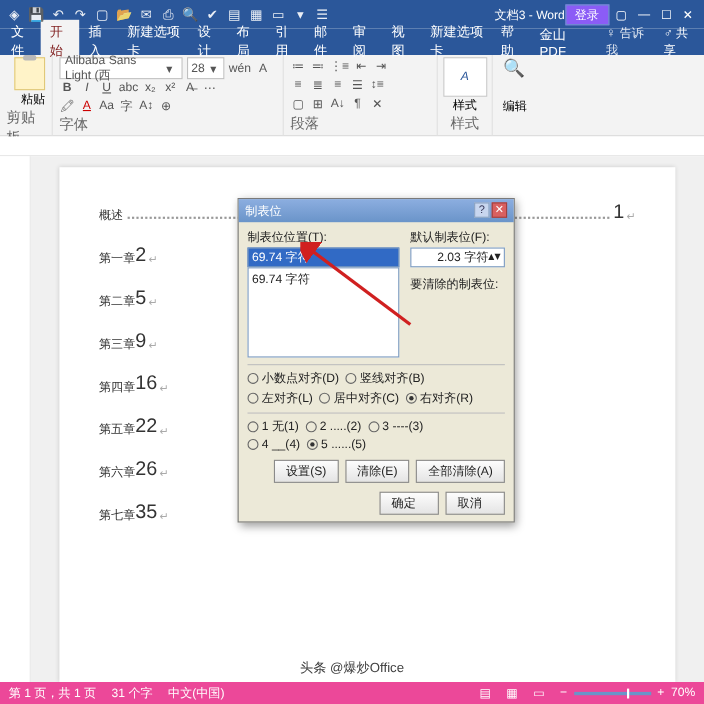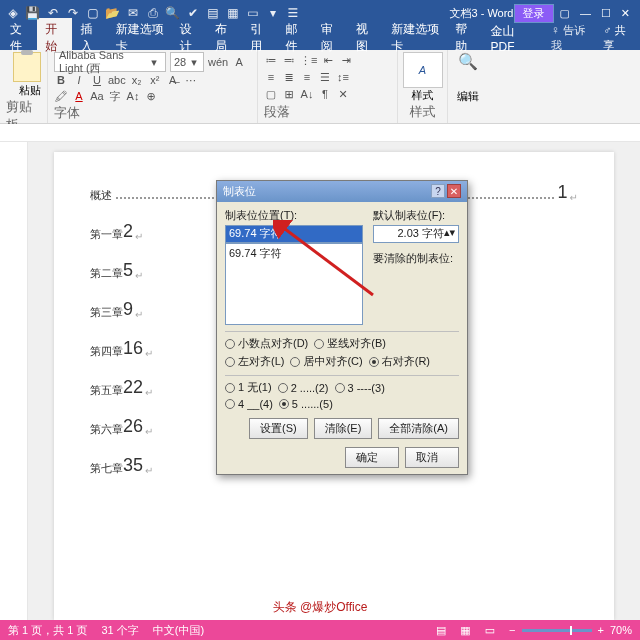--- a/index.html
+++ b/index.html
@@ -51,21 +51,21 @@
 .grp-t{margin-bottom:4px}
 .radio-row{display:flex;gap:6px;margin-bottom:3px}
 .radio{display:flex;align-items:center;gap:3px}
 .radio .r{width:10px;height:10px;border:1px solid #666;border-radius:50%;display:inline-flex;align-items:center;justify-content:center}
 .radio .r.on:after{content:"";width:4px;height:4px;background:#333;border-radius:50%}
 .btnrow{display:flex;justify-content:flex-end;gap:6px;margin-top:8px}
 .btn{border:1px solid #8a8a8a;background:linear-gradient(#fdfdfd,#e4e4e4);padding:2px 10px;min-width:54px;text-align:left}
 .arrow{position:absolute;left:273px;top:220px;width:110px;height:80px;pointer-events:none}
 .statusbar{position:absolute;bottom:0;left:0;right:0;height:20px;background:#ec4899;color:#fff;display:flex;align-items:center;padding:0 8px;font-size:11px;gap:14px}
 .statusbar .sp{flex:1}
-.watermark{position:absolute;bottom:24px;left:0;right:0;text-align:center;color:#b91c1c;font-size:12px}
+.watermark{position:absolute;bottom:24px;left:0;right:0;text-align:center;color:#404040;font-size:12px}
 .zoom{display:flex;align-items:center;gap:6px}
 .zoom .track{width:70px;height:3px;background:#6a94c9;position:relative}
 .zoom .track:before{content:"";position:absolute;left:48px;top:-3px;width:2px;height:9px;background:#fff}
 </style>
 </head>
 <body>
 
 <div class="titlebar">
   <div class="qat">
     <span>◈</span>

